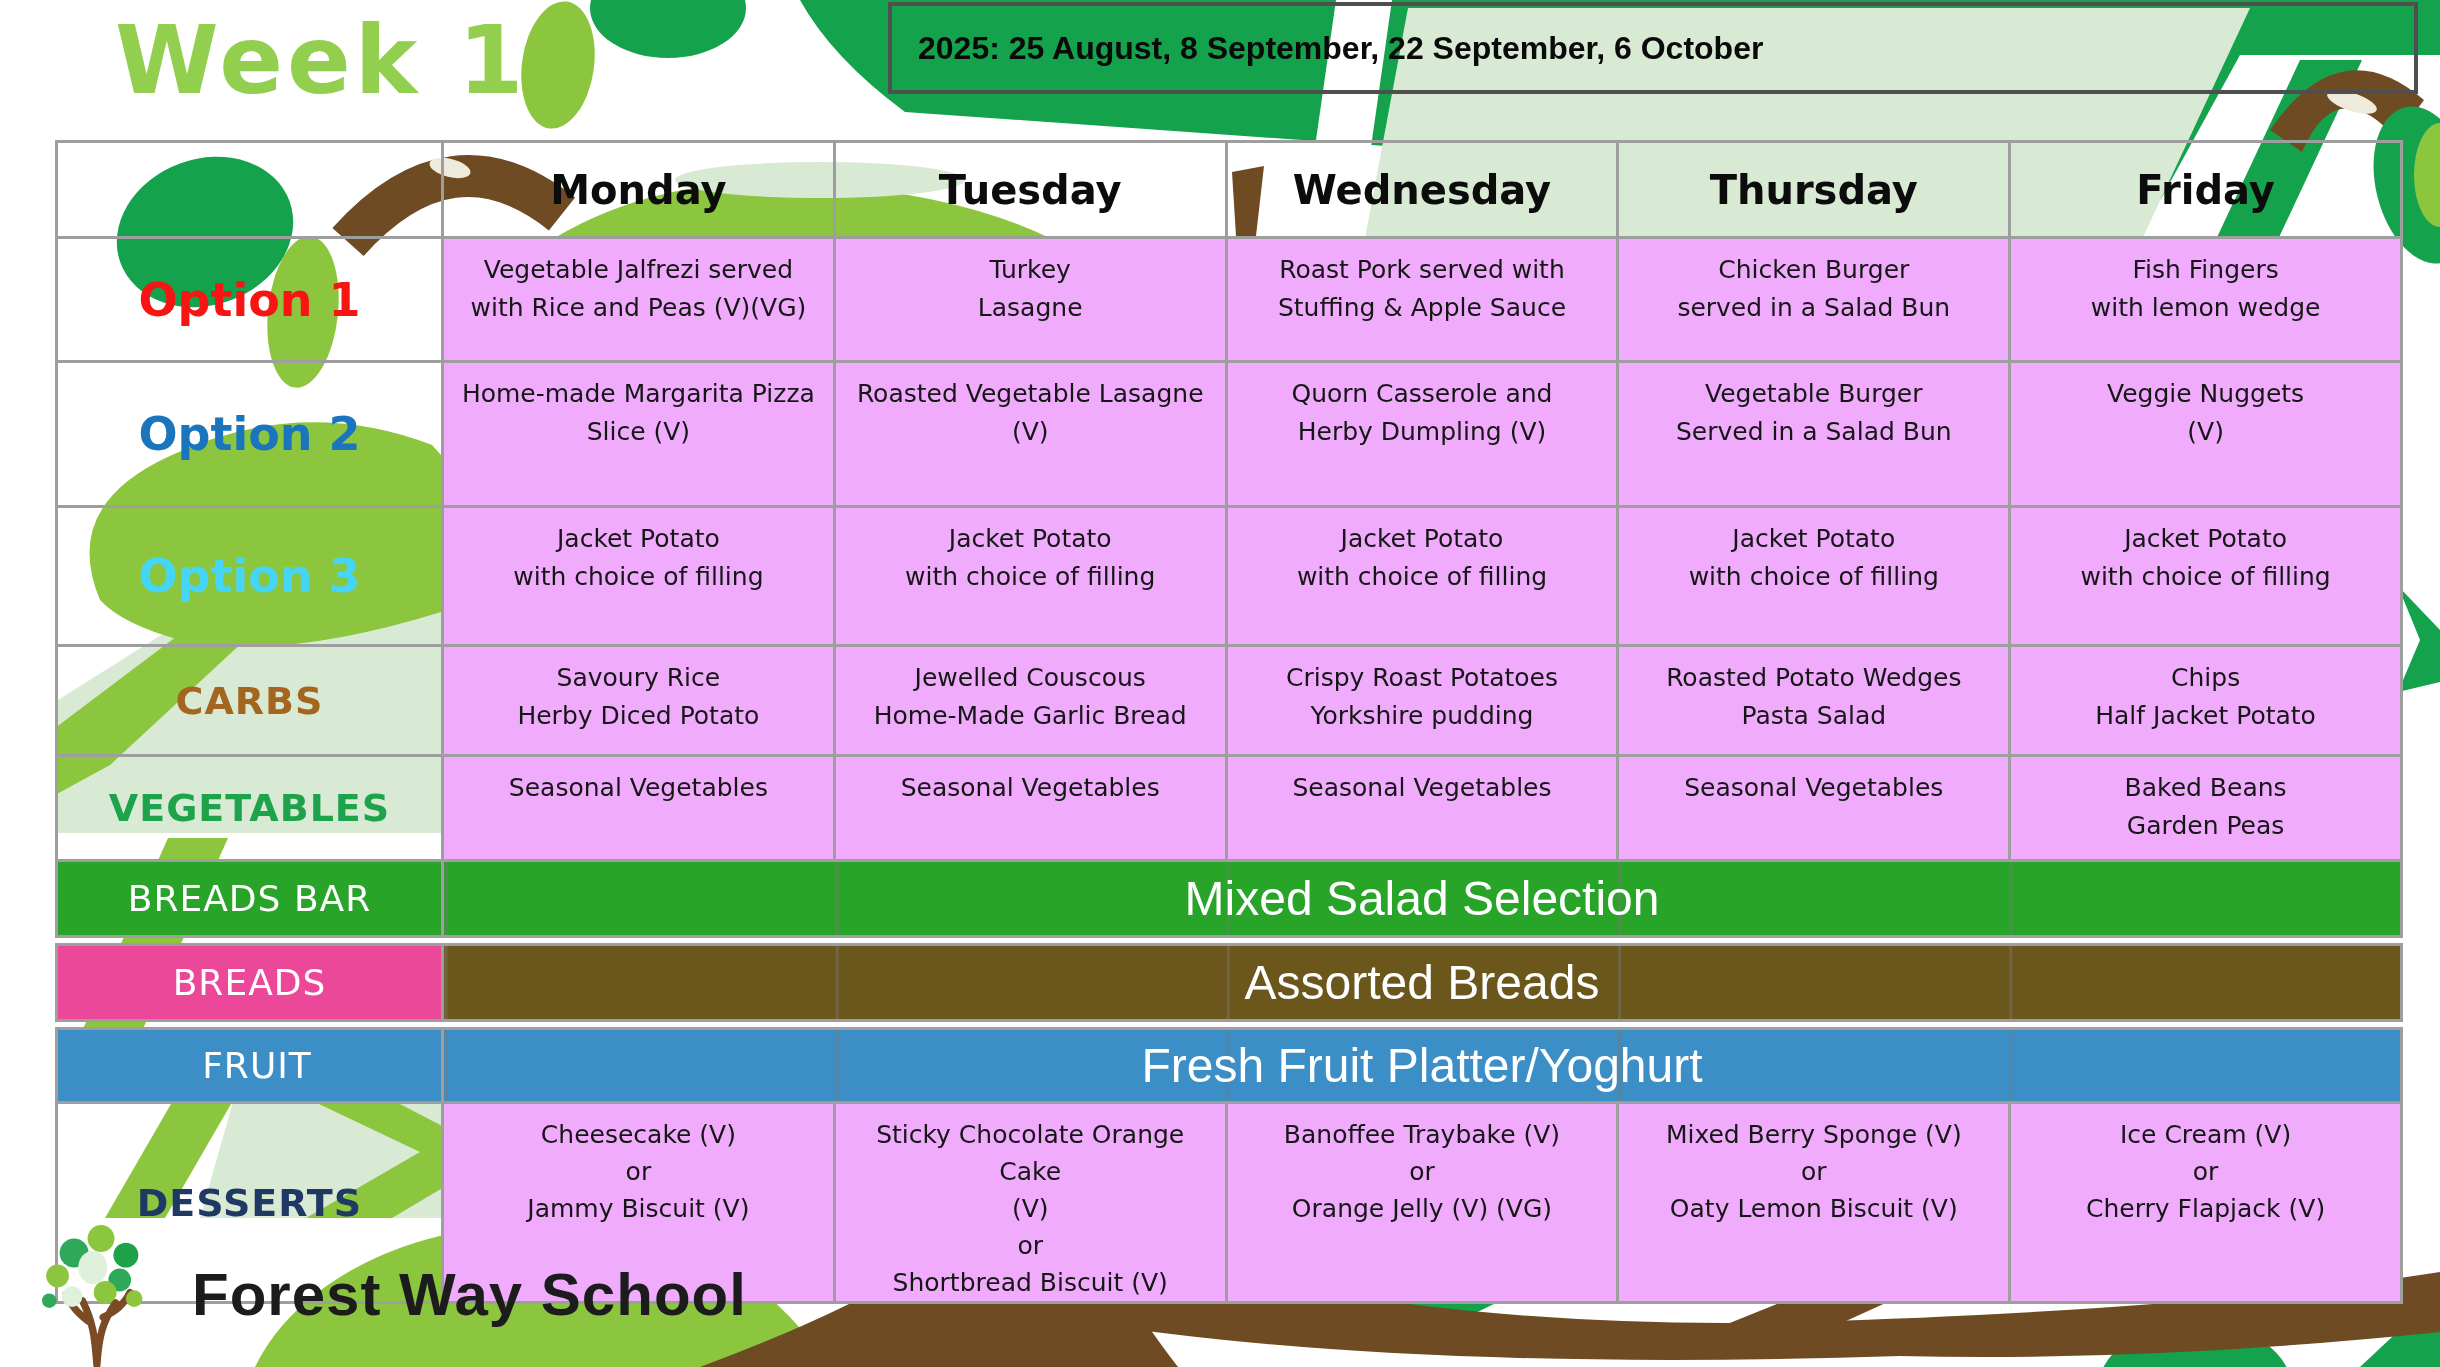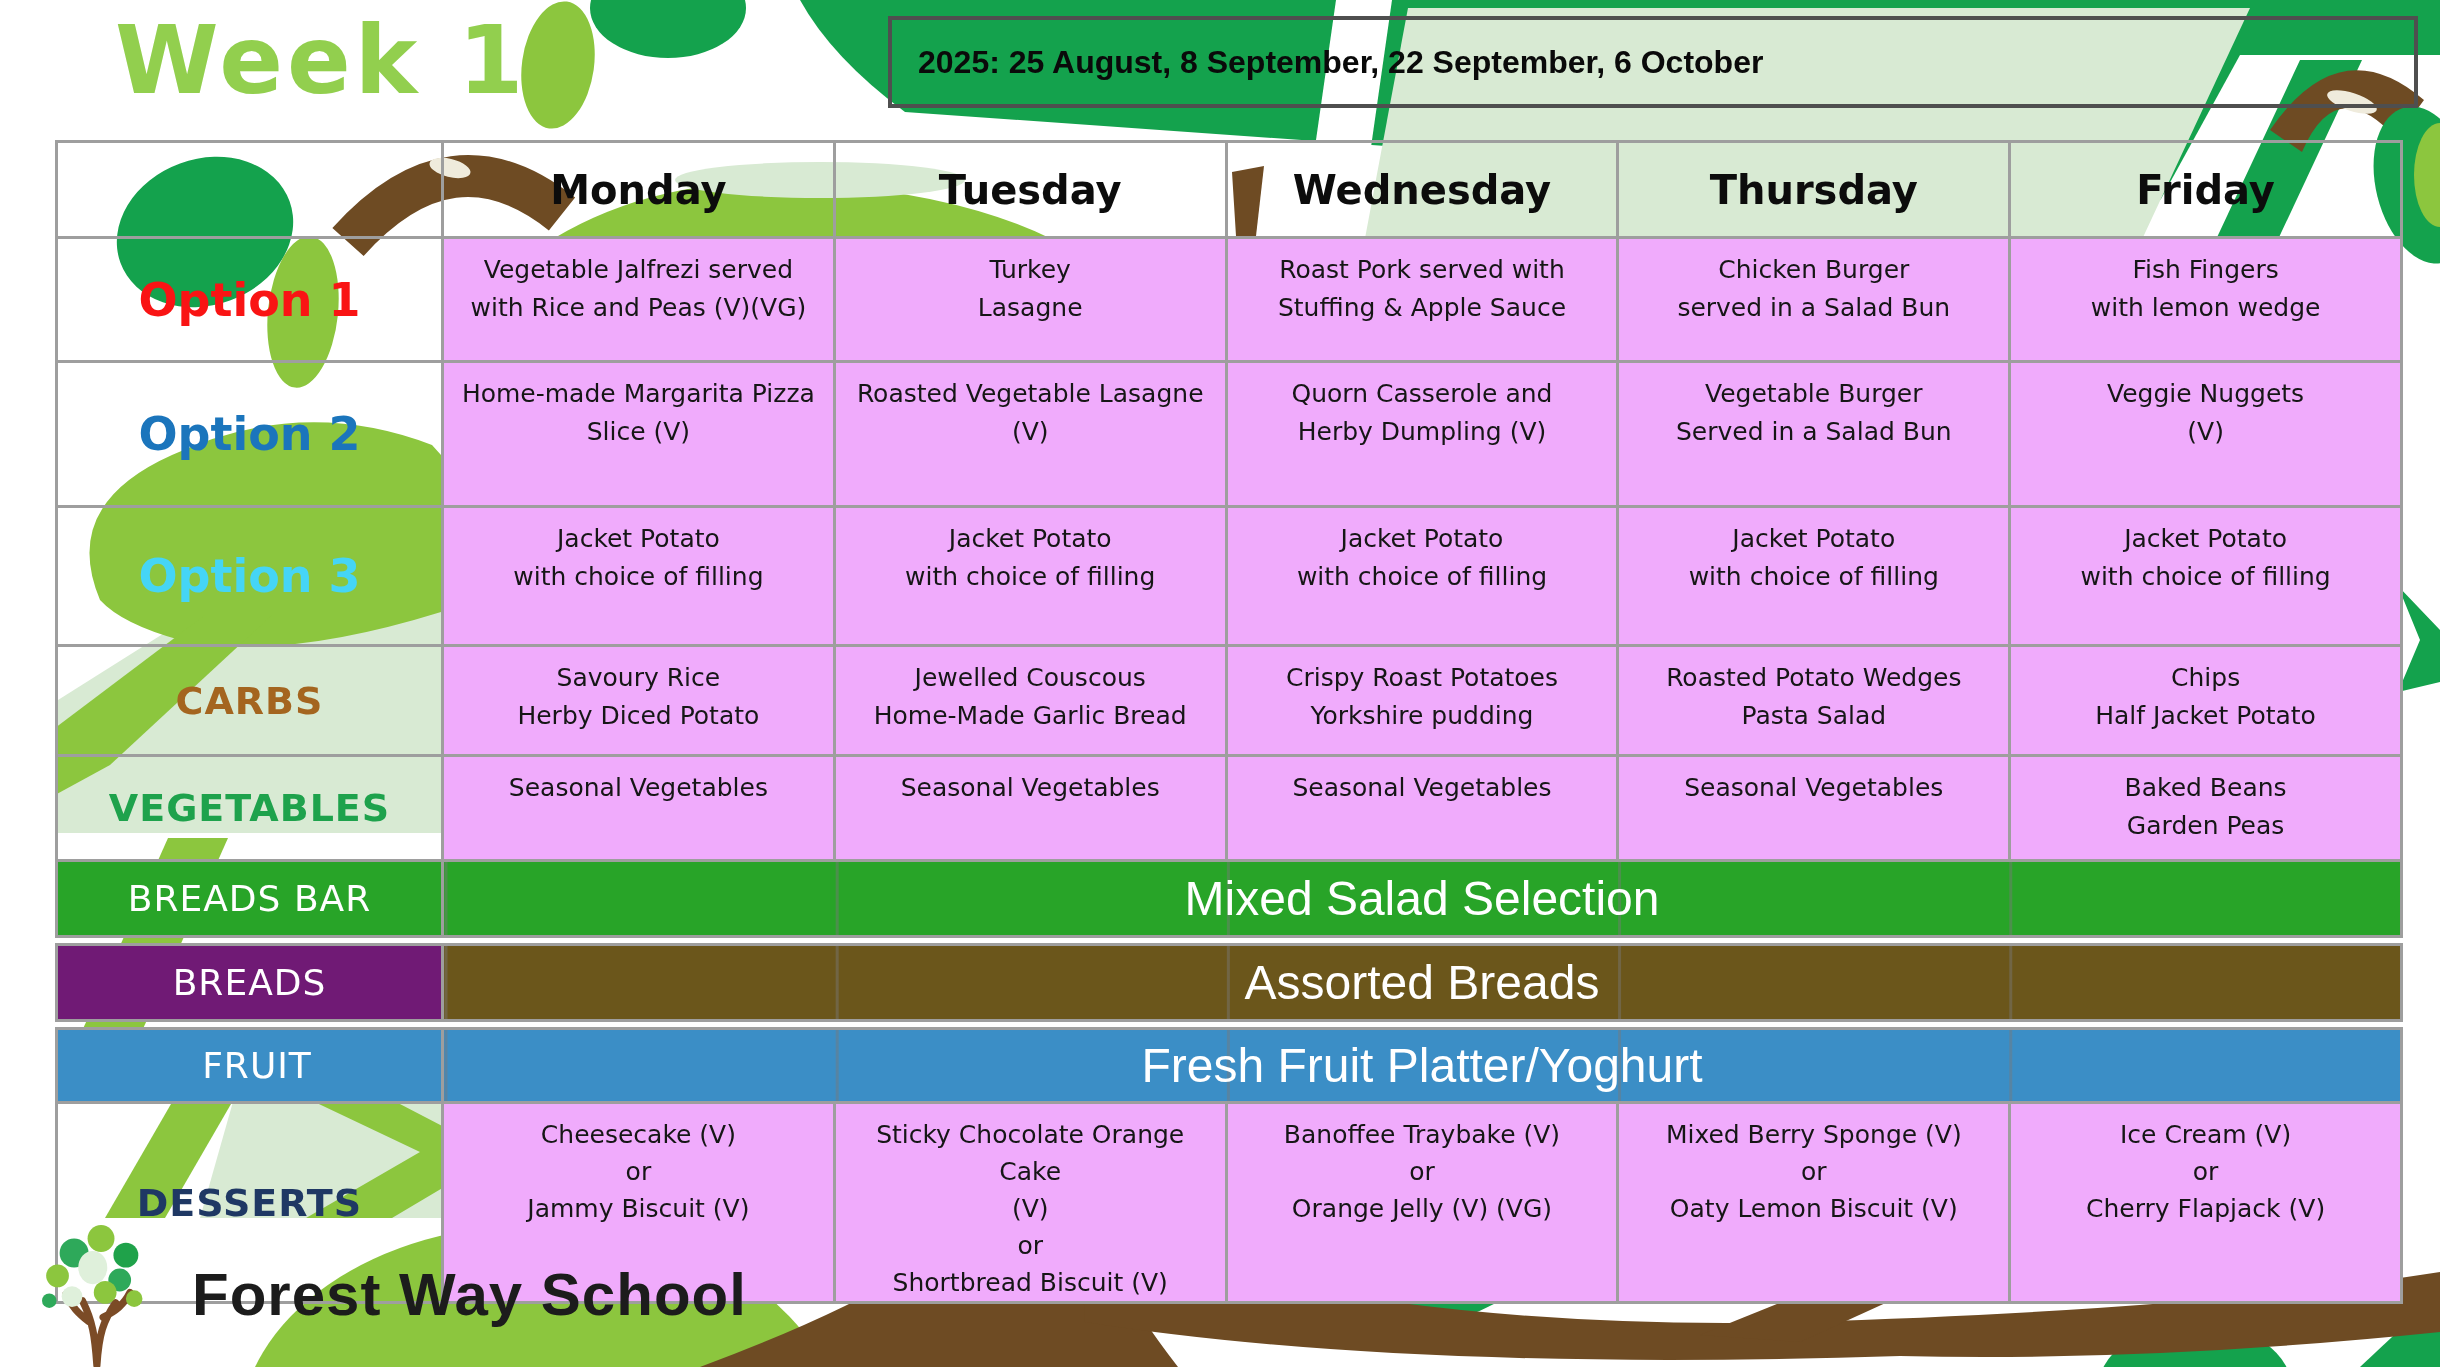--- a/index.html
+++ b/index.html
@@ -2,21 +2,21 @@
 <html><head>
 <meta charset="utf-8">
 <style>
   html,body{margin:0;padding:0;background:#fff;}
   .page{position:relative;width:2440px;height:1367px;background:#fff;overflow:hidden;
         font-family:"DejaVu Sans",sans-serif;}
   .bg{position:absolute;left:0;top:0;width:2440px;height:1367px;z-index:0;}
 
   .week-title{position:absolute;left:115px;top:6px;z-index:3;font-size:94px;font-weight:bold;
         letter-spacing:4px;color:#92CF4E;}
-  .date-box{position:absolute;left:888px;top:16px;width:1530px;height:92px;z-index:3;
+  .date-box{position:absolute;left:888px;top:2px;width:1530px;height:92px;z-index:3;
         border:4px solid #4f4f4f;display:flex;align-items:center;
         font-family:"Liberation Sans",sans-serif;font-weight:bold;font-size:32px;color:#0a0a0a;
         padding-left:26px;box-sizing:border-box;}
 
   table.menu{position:absolute;left:55px;top:140px;width:2348px;z-index:2;
         border-collapse:collapse;table-layout:fixed;}
   col.c-label{width:386px;}
   td{border:3px solid #9E9E9E;text-align:center;overflow:hidden;}
   td.cell{background:#f0abfc;vertical-align:top;padding:12px 8px 0 8px;font-size:25px;
         line-height:38px;color:#161616;white-space:pre-line;}
@@ -179,21 +179,21 @@
 
     <tr class="r-salad">
       <td class="blabel" style="background-color: rgb(40, 164, 40);">BREADS BAR</td>
       <td class="btext" colspan="5" style="background-color: rgb(40, 164, 40);">Mixed Salad Selection</td>
     </tr>
     <tr class="r-gap">
           <td colspan="6"></td>
         </tr>
 
     <tr class="r-breads">
-      <td class="blabel" style="background-color: #701a75;">BREADS</td>
+      <td class="blabel" style="background-color: #ec4899;">BREADS</td>
       <td class="btext" colspan="5" style="background-color: rgb(107, 86, 27);">Assorted Breads</td>
     </tr>
     <tr class="r-gap">
           <td colspan="6"></td>
         </tr>
 
     <tr class="r-fruit">
       <td class="blabel" style="background-color: rgb(59, 142, 198); padding-left: 16px;">FRUIT</td>
       <td class="btext" colspan="5" style="background-color: rgb(59, 142, 198);">Fresh Fruit Platter/Yoghurt</td>
     </tr>

